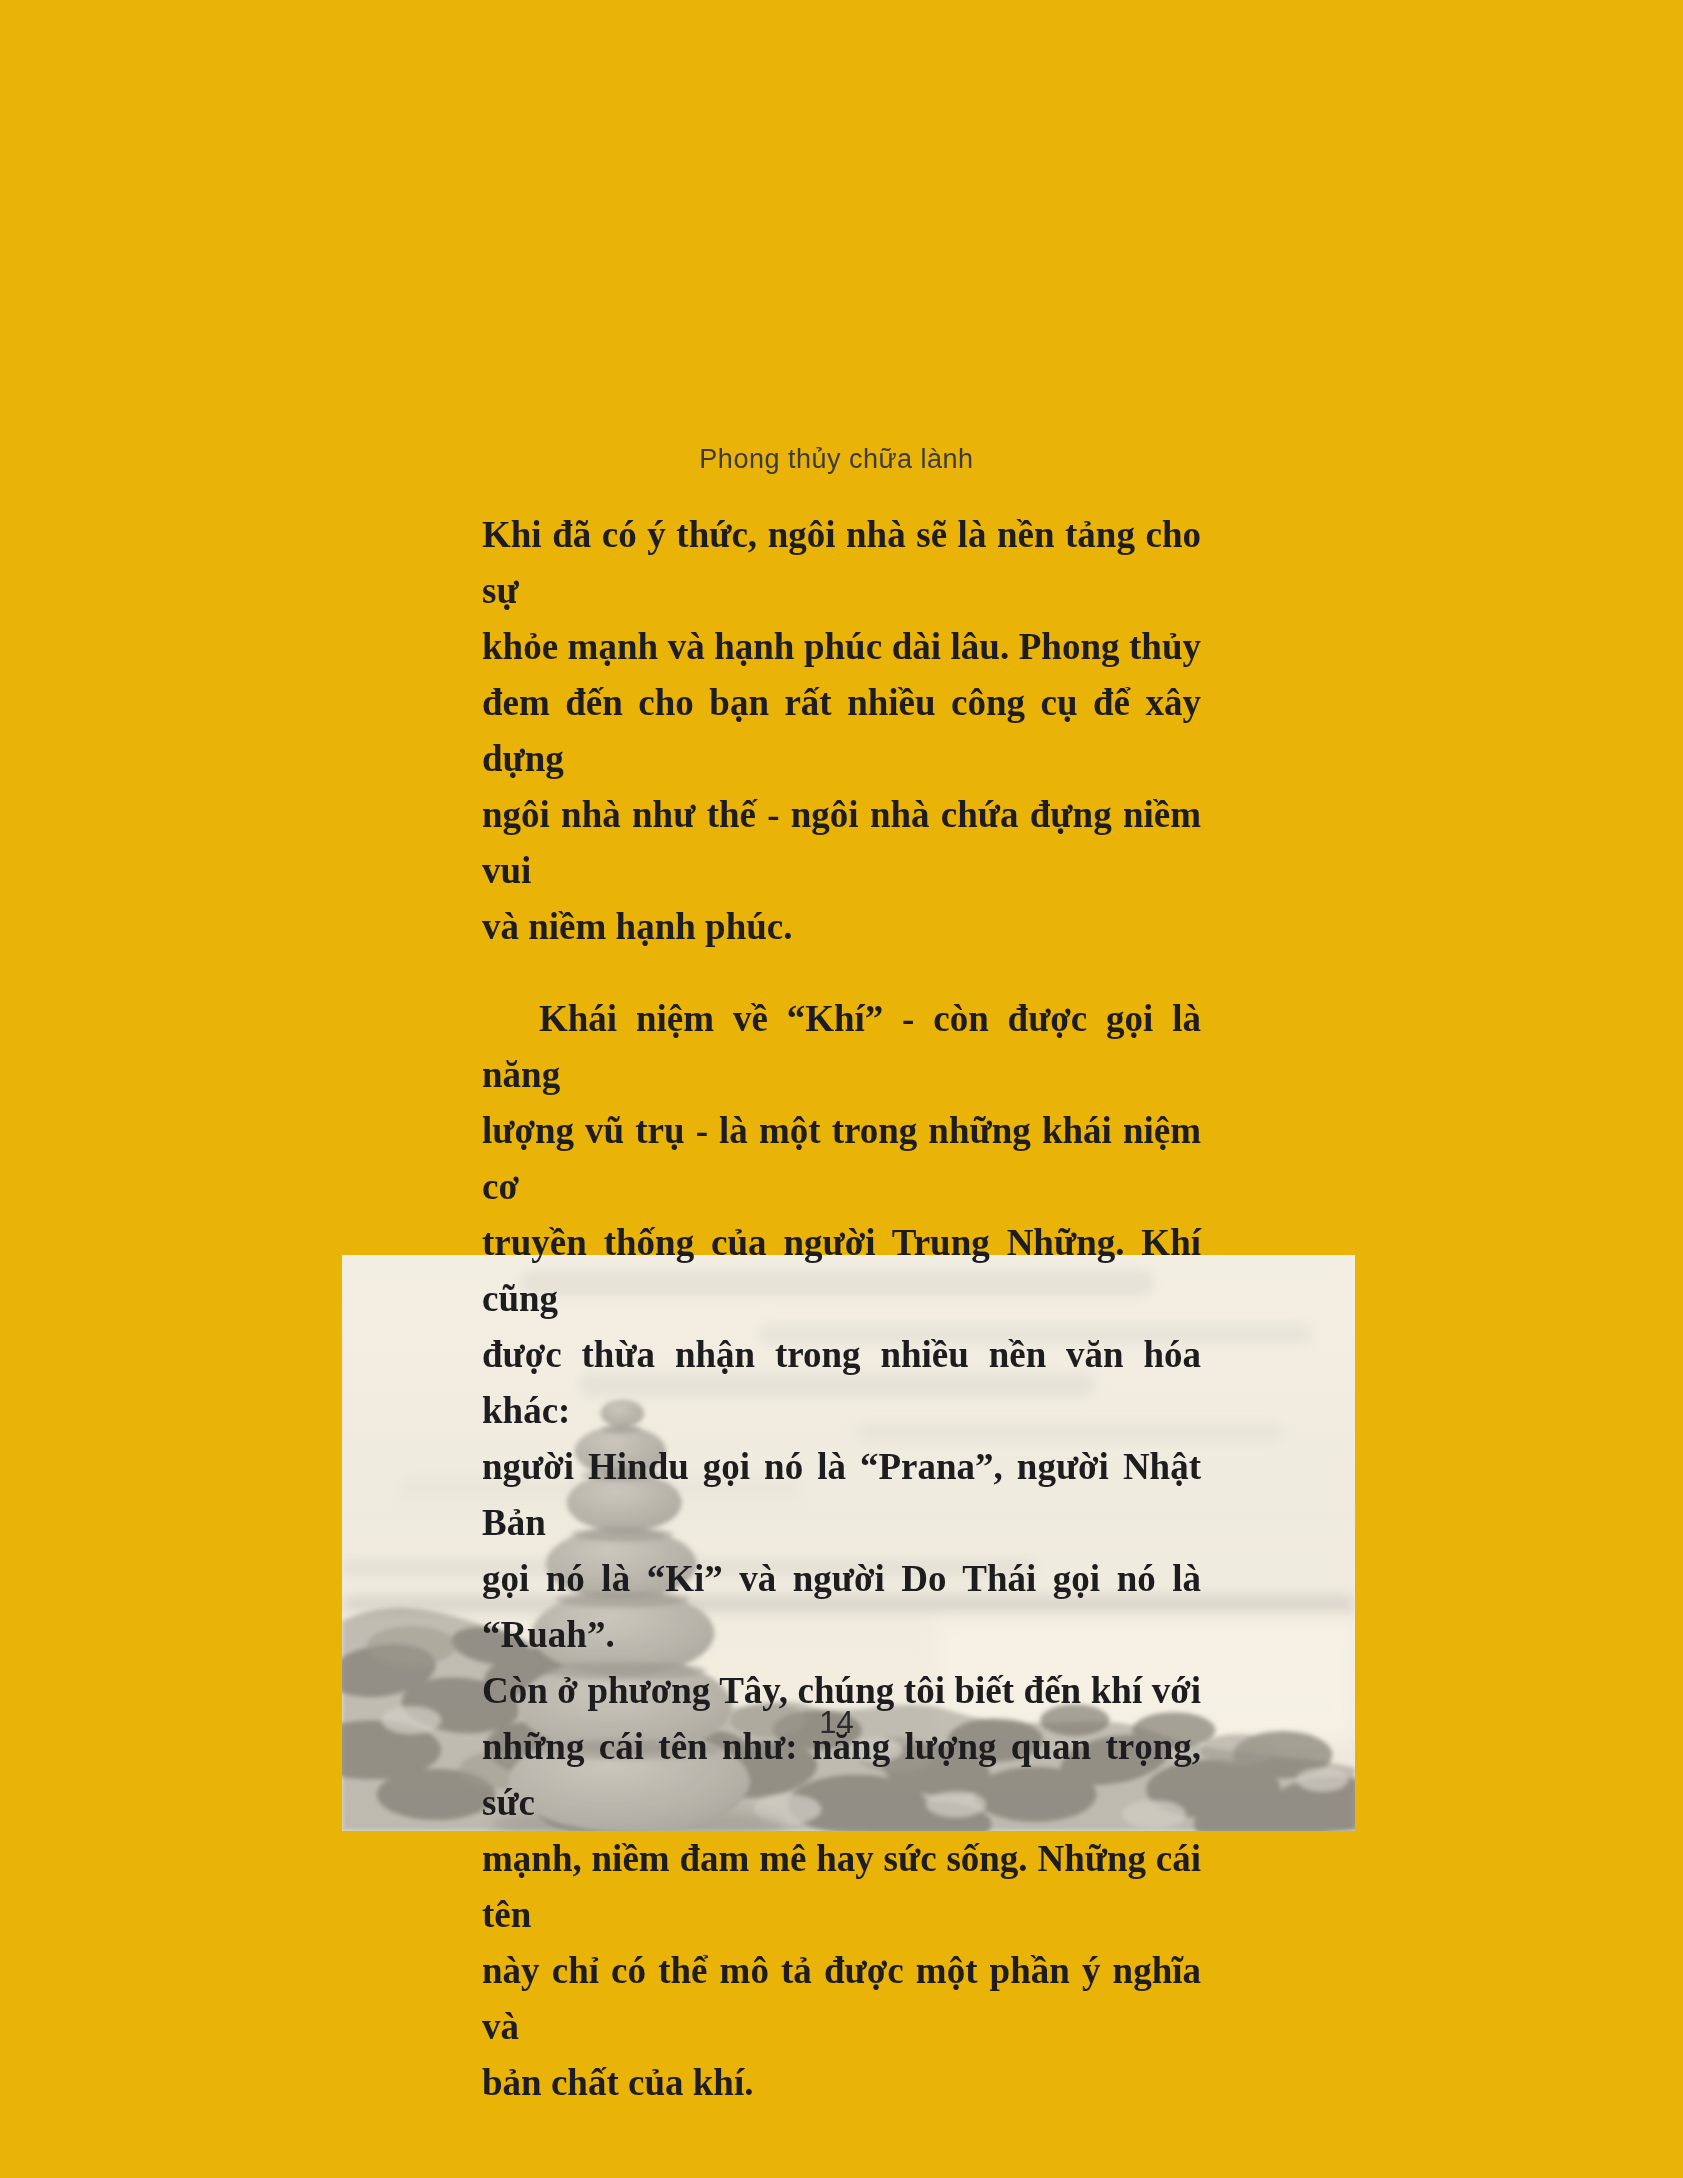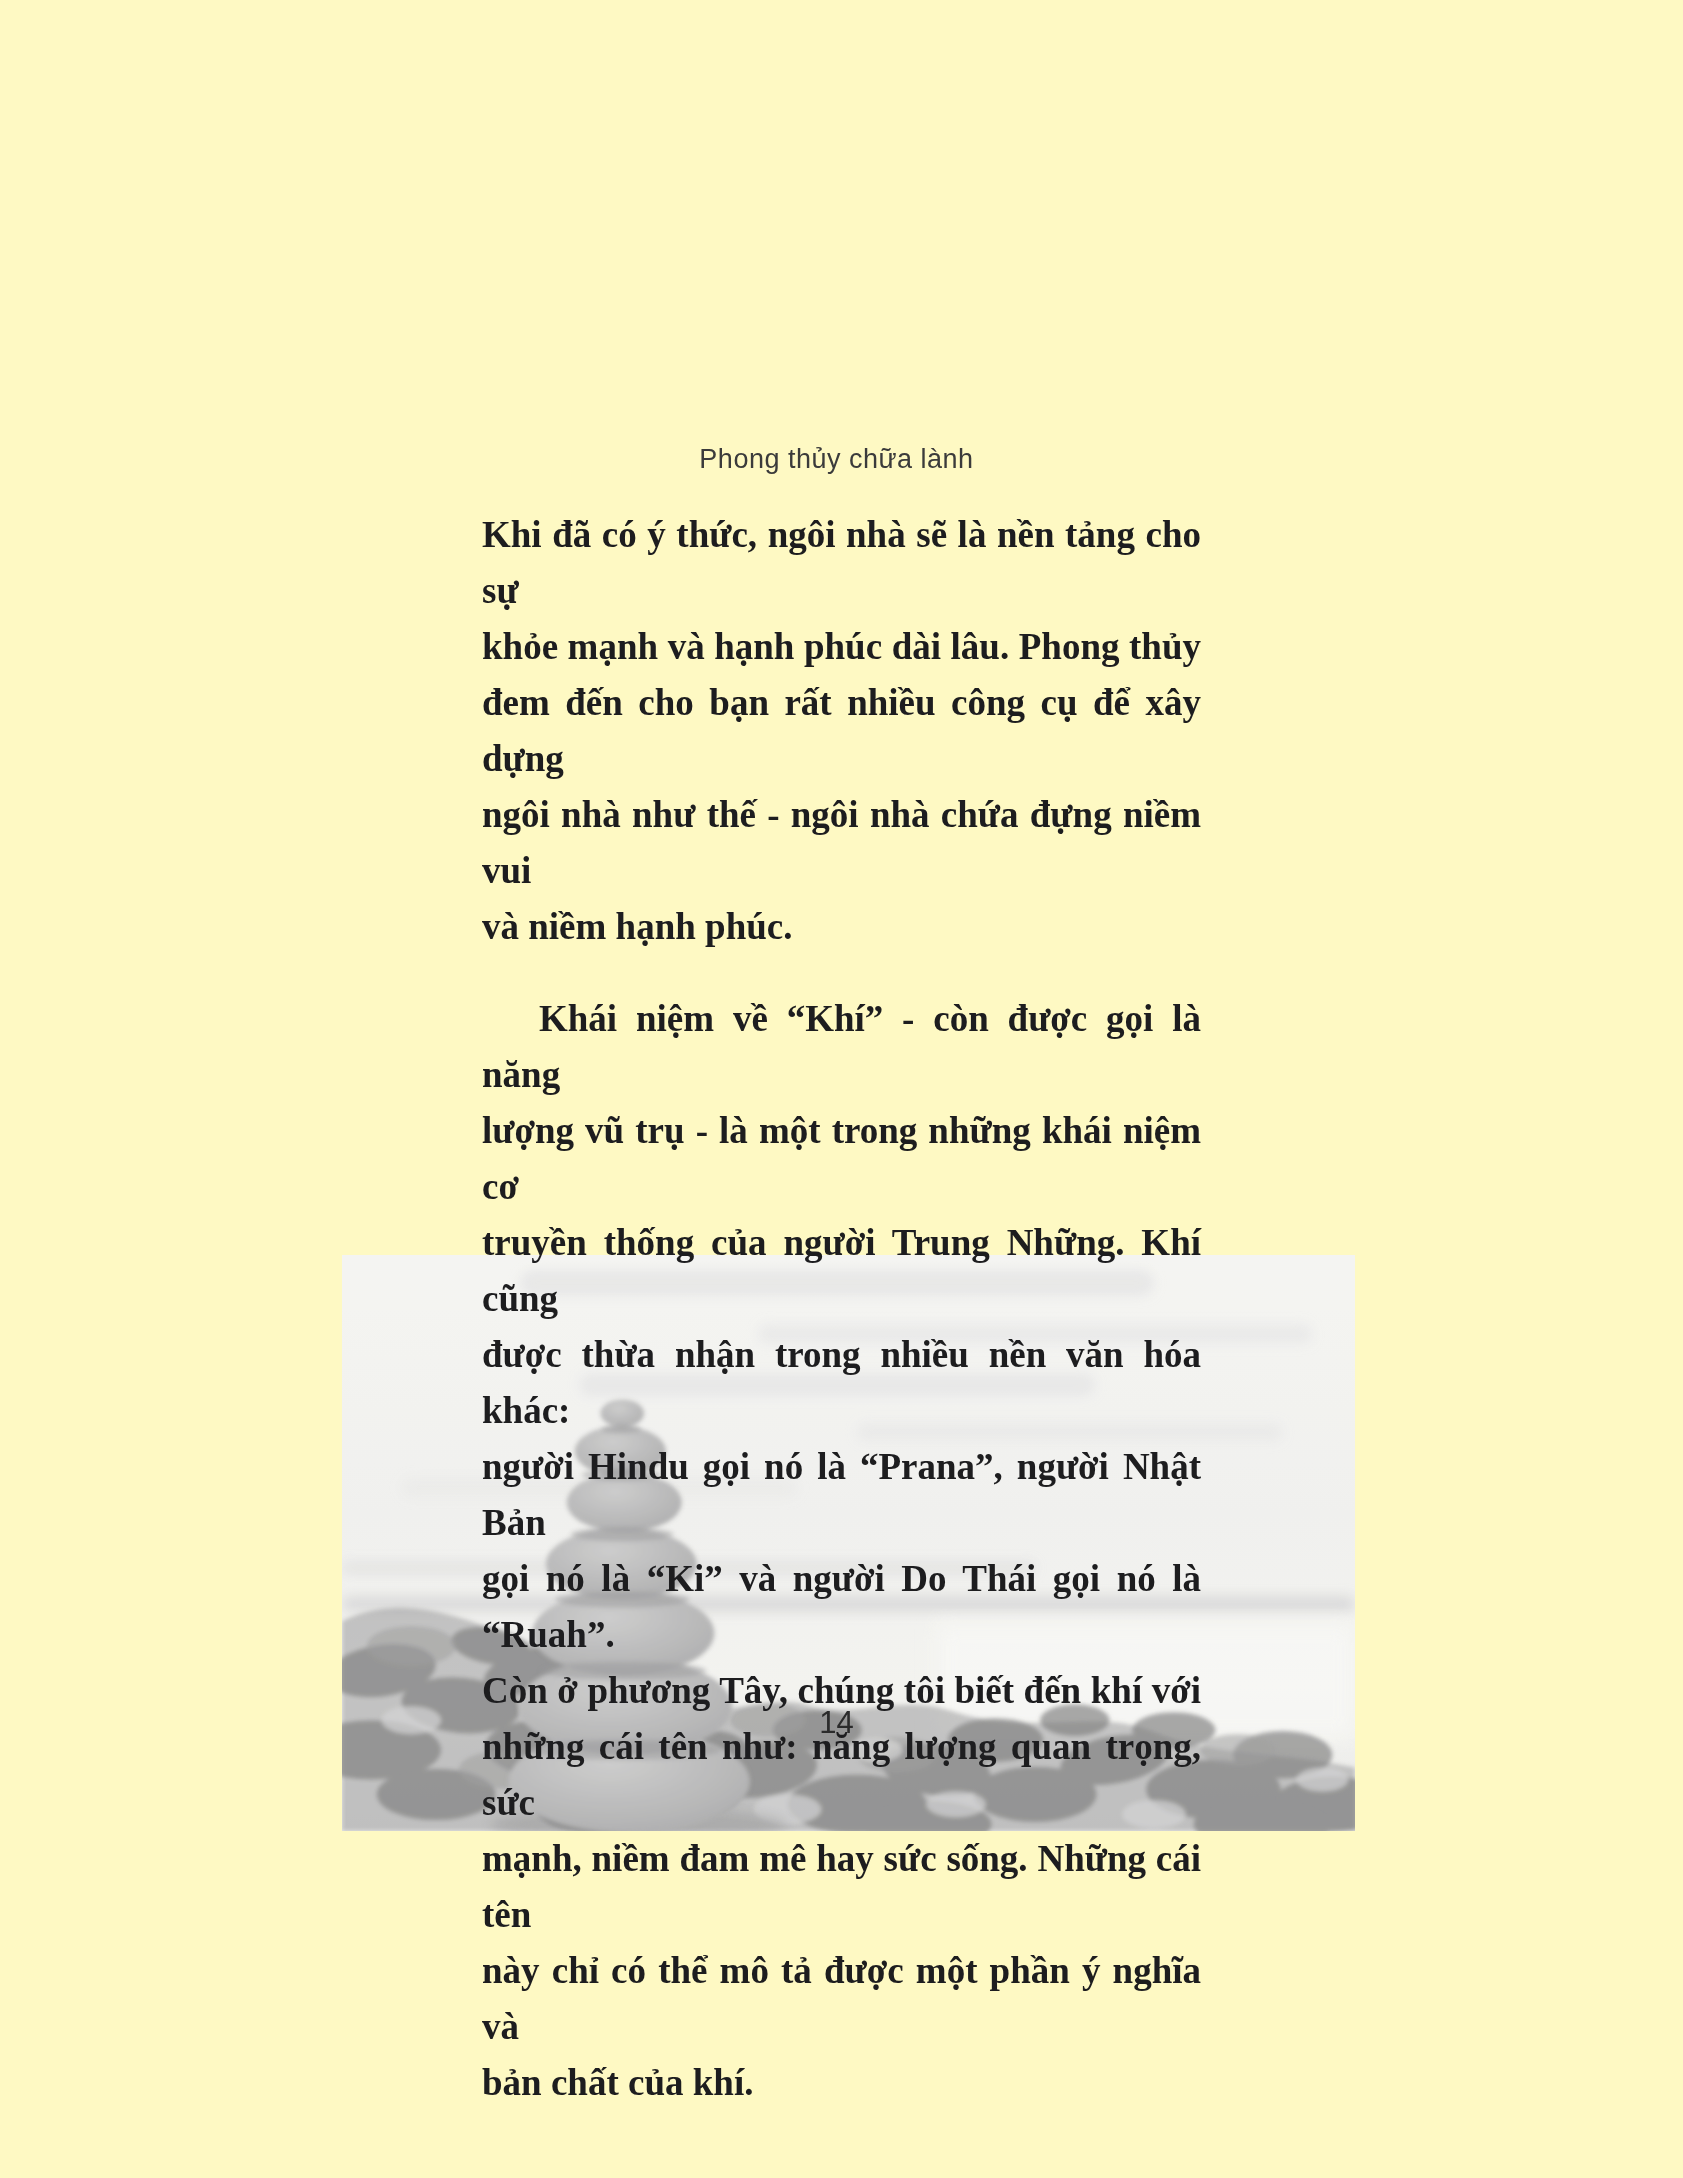--- a/index.html
+++ b/index.html
@@ -4,21 +4,21 @@
 <style>
   html, body {
     margin: 0;
     padding: 0;
     background: #ffffff;
   }
   .page {
     position: relative;
     width: 1683px;
     height: 2178px;
-    background: #fef9c3;
+    background: #eab308;
     overflow: hidden;
     font-family: "Liberation Serif", "DejaVu Serif", serif;
   }
 
   
   .running-header {
     position: absolute;
     top: 444px;
     left: 0;
     width: 1673px;

